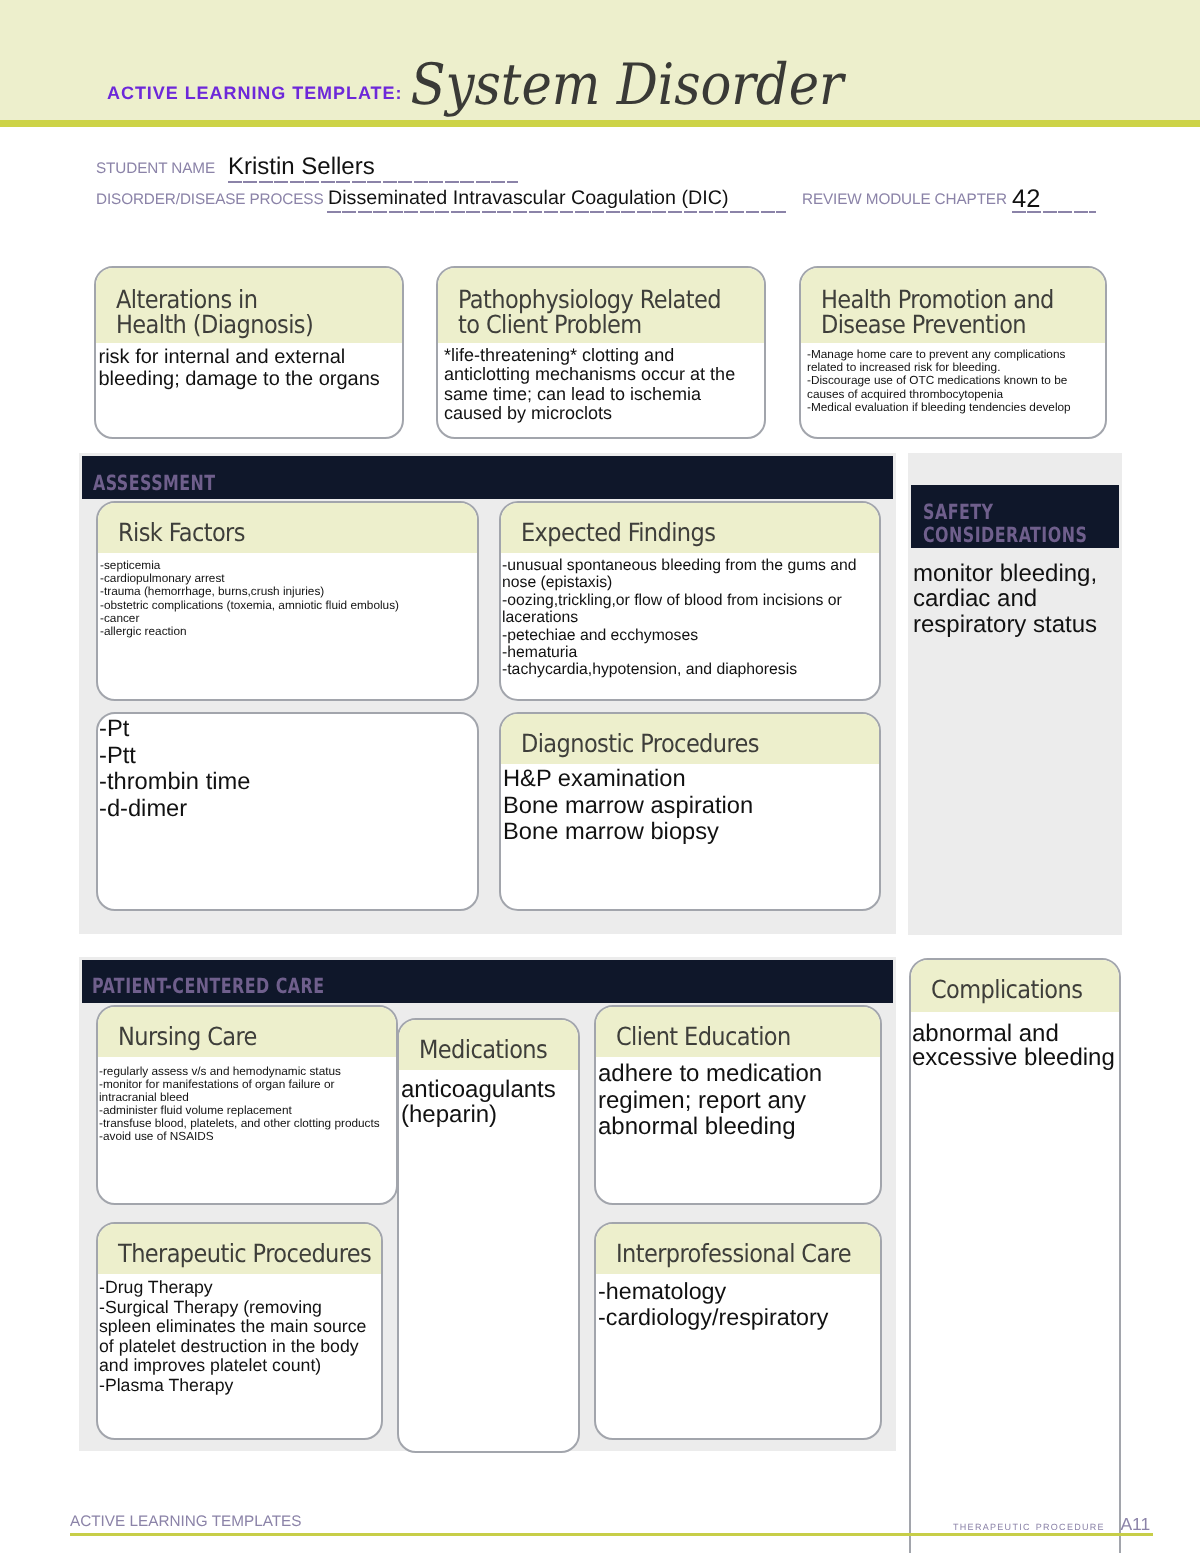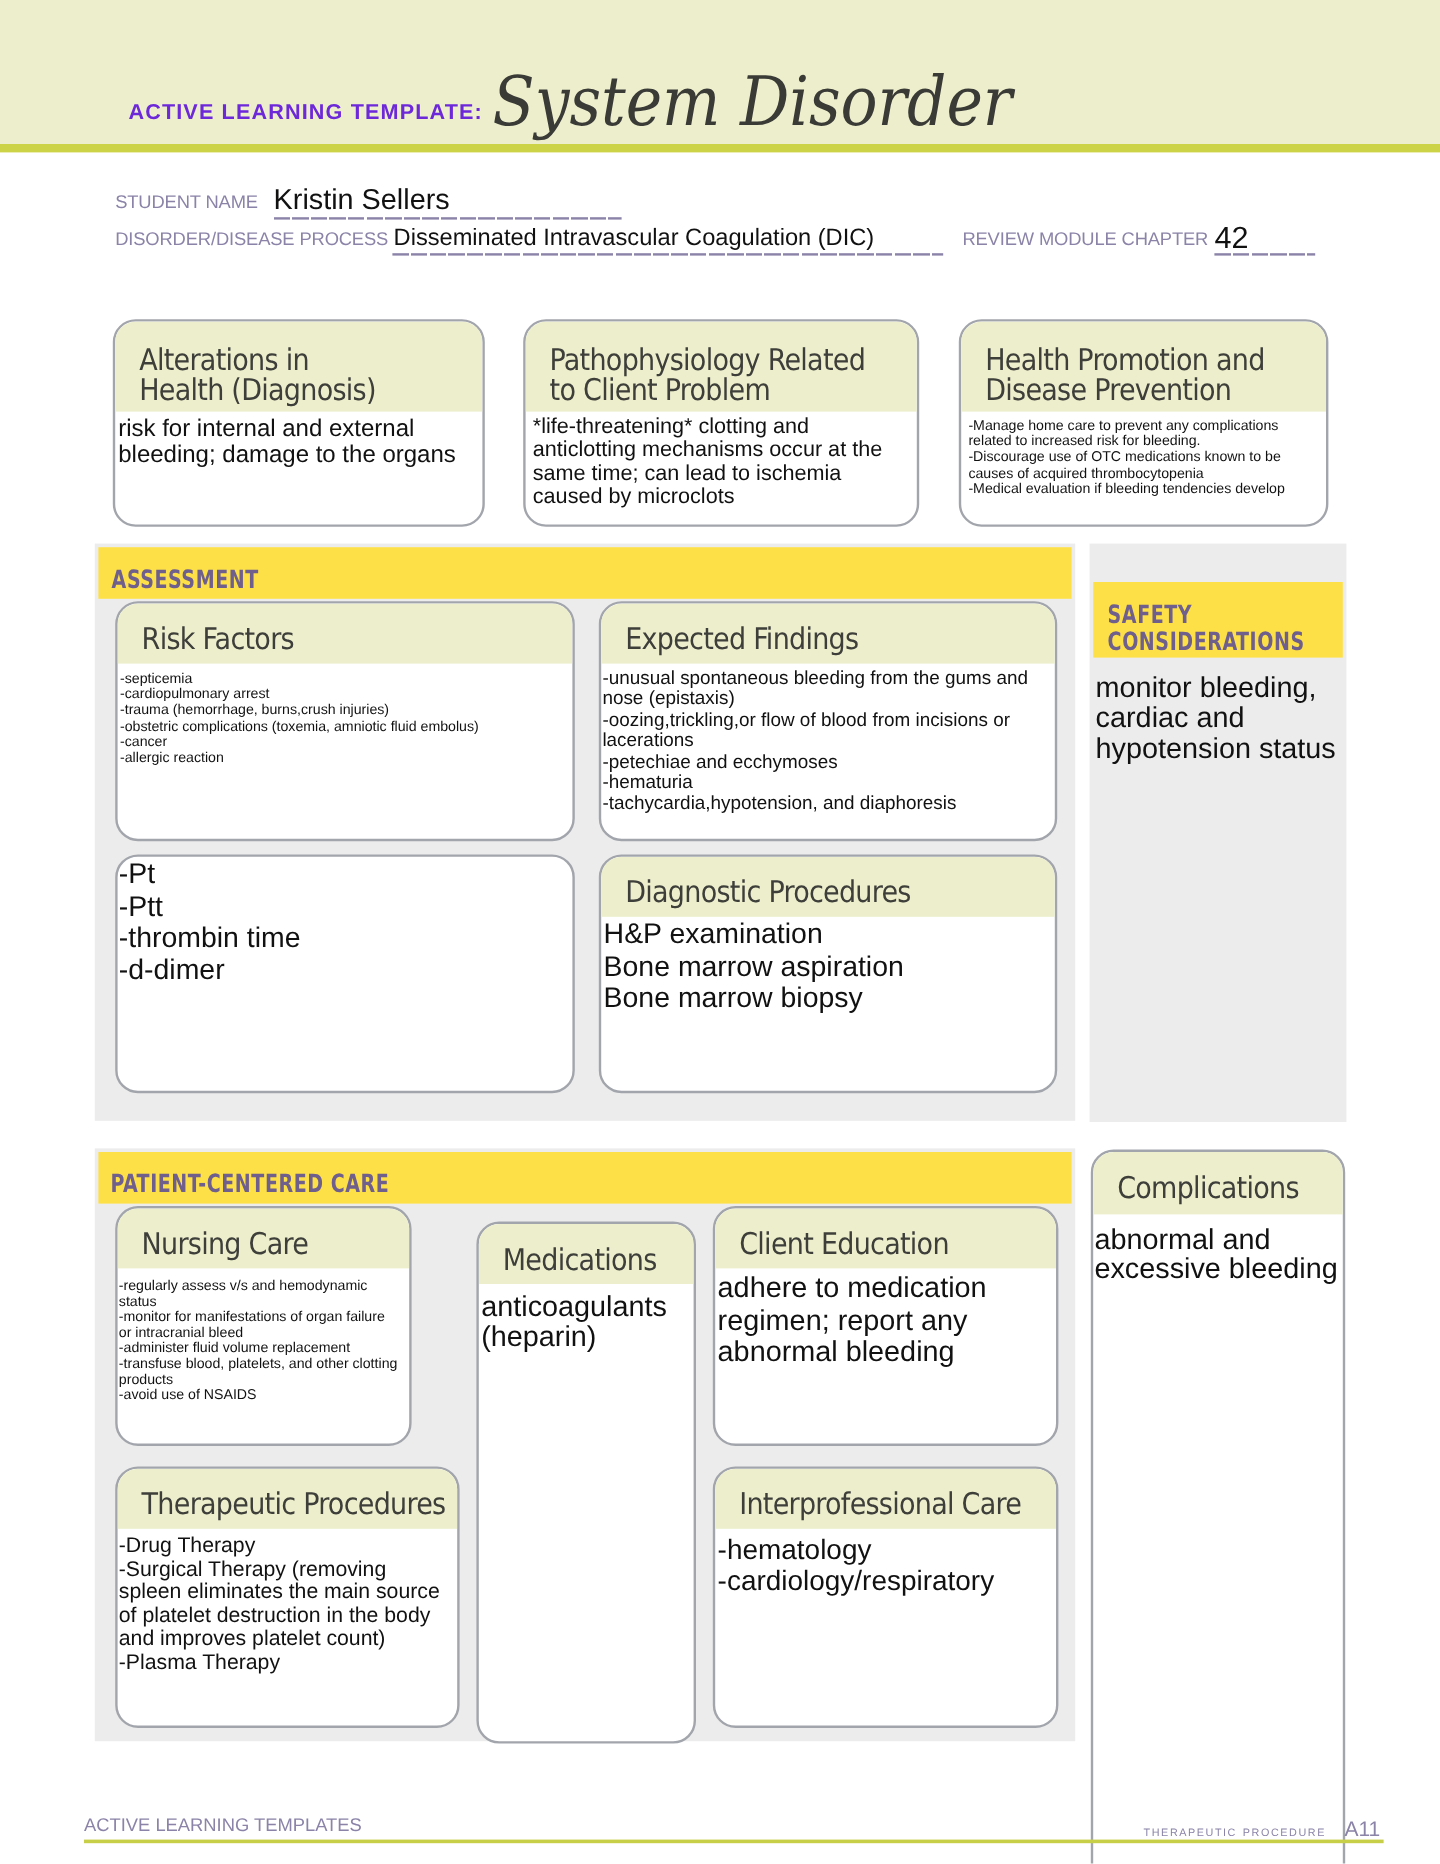--- a/index.html
+++ b/index.html
@@ -23,21 +23,21 @@
 
   
   .card{position:absolute;border:2.8px solid #a2a5ac;border-radius:19px;background:#ffffff;box-sizing:border-box;overflow:hidden;}
   .card-hd{white-space:pre-line;background:#edefcc;font-family:"DejaVu Sans Condensed",sans-serif;font-size:25px;letter-spacing:-0.6px;color:#3e3e3a;padding:19px 0 6px 20px;line-height:25px;}
   .card-bd{padding:3px 8px 0 4px;font-size:20px;line-height:22px;color:#111;white-space:pre-line;}
   .card-bd.small{font-size:11.8px;line-height:13.2px;letter-spacing:0px;}
   .card-hd.one{padding-top:17px;padding-bottom:8px;}
 
   
   .panel{position:absolute;background:#ececec;}
-  .panel-hd{background:#fde047;margin:3px 3px 0 3px;}
+  .panel-hd{background:#0f172a;margin:3px 3px 0 3px;}
   .panel-hd-txt{white-space:pre-line;display:inline-block;font-family:"DejaVu Sans Condensed",sans-serif;font-weight:bold;font-size:21px;letter-spacing:.55px;color:#6f5f8c;line-height:23px;transform:scaleX(0.84);transform-origin:left top;}
 
   
   .ftr-rule{position:absolute;left:70px;top:1533px;width:1083px;height:3.2px;background:#c7ce48;}
   .ftr-left{position:absolute;left:70px;top:1514px;font-size:15.3px;letter-spacing:0px;line-height:1;color:#8b83a8;}
   .ftr-right{position:absolute;left:953px;top:1516px;color:#8b83a8;line-height:1;white-space:nowrap;}
 </style>
 </head>
 <body>
 
@@ -119,28 +119,28 @@
   <div class="card" style="left:499px;top:712px;width:382px;height:199px;">
     <div class="card-hd one">Diagnostic Procedures</div>
     <div class="card-bd" style="font-size:23.7px;line-height:26.7px;padding-left:2px;padding-top:2px;">H&amp;P examination
 Bone marrow aspiration
 Bone marrow biopsy</div>
   </div>
 
   <div class="panel" style="left:908px;top:453px;width:214px;height:482px;">
     <div class="panel-hd" style="height:63px;padding:16px 0 0 12px;box-sizing:border-box;margin-top:32px;"><span class="panel-hd-txt">SAFETY
 CONSIDERATIONS</span></div>
-    <div style="padding:13px 8px 0 5px;font-size:24px;line-height:25.4px;color:#111;">monitor bleeding, cardiac and hypotension status</div>
+    <div style="padding:13px 8px 0 5px;font-size:24px;line-height:25.4px;color:#111;">monitor bleeding, cardiac and respiratory status</div>
   </div>
 
   <div class="panel" style="left:79px;top:957px;width:817px;height:494px;">
     <div class="panel-hd" style="height:43px;padding:15px 0 0 10px;box-sizing:border-box;"><span class="panel-hd-txt">PATIENT-CENTERED CARE</span></div>
   </div>
 
-  <div class="card" style="left:96px;top:1005px;width:247px;height:200px;">
+  <div class="card" style="left:96px;top:1005px;width:302px;height:200px;">
     <div class="card-hd one">Nursing Care</div>
     <div class="card-bd small" style="padding-left:1px;padding-top:8px;line-height:13px;">-regularly assess v/s and hemodynamic status
 -monitor for manifestations of organ failure or intracranial bleed
 -administer fluid volume replacement
 -transfuse blood, platelets, and other clotting products
 -avoid use of  NSAIDS</div>
   </div>
 
   <div class="card" style="left:397px;top:1018px;width:183px;height:435px;">
     <div class="card-hd one">Medications</div>

